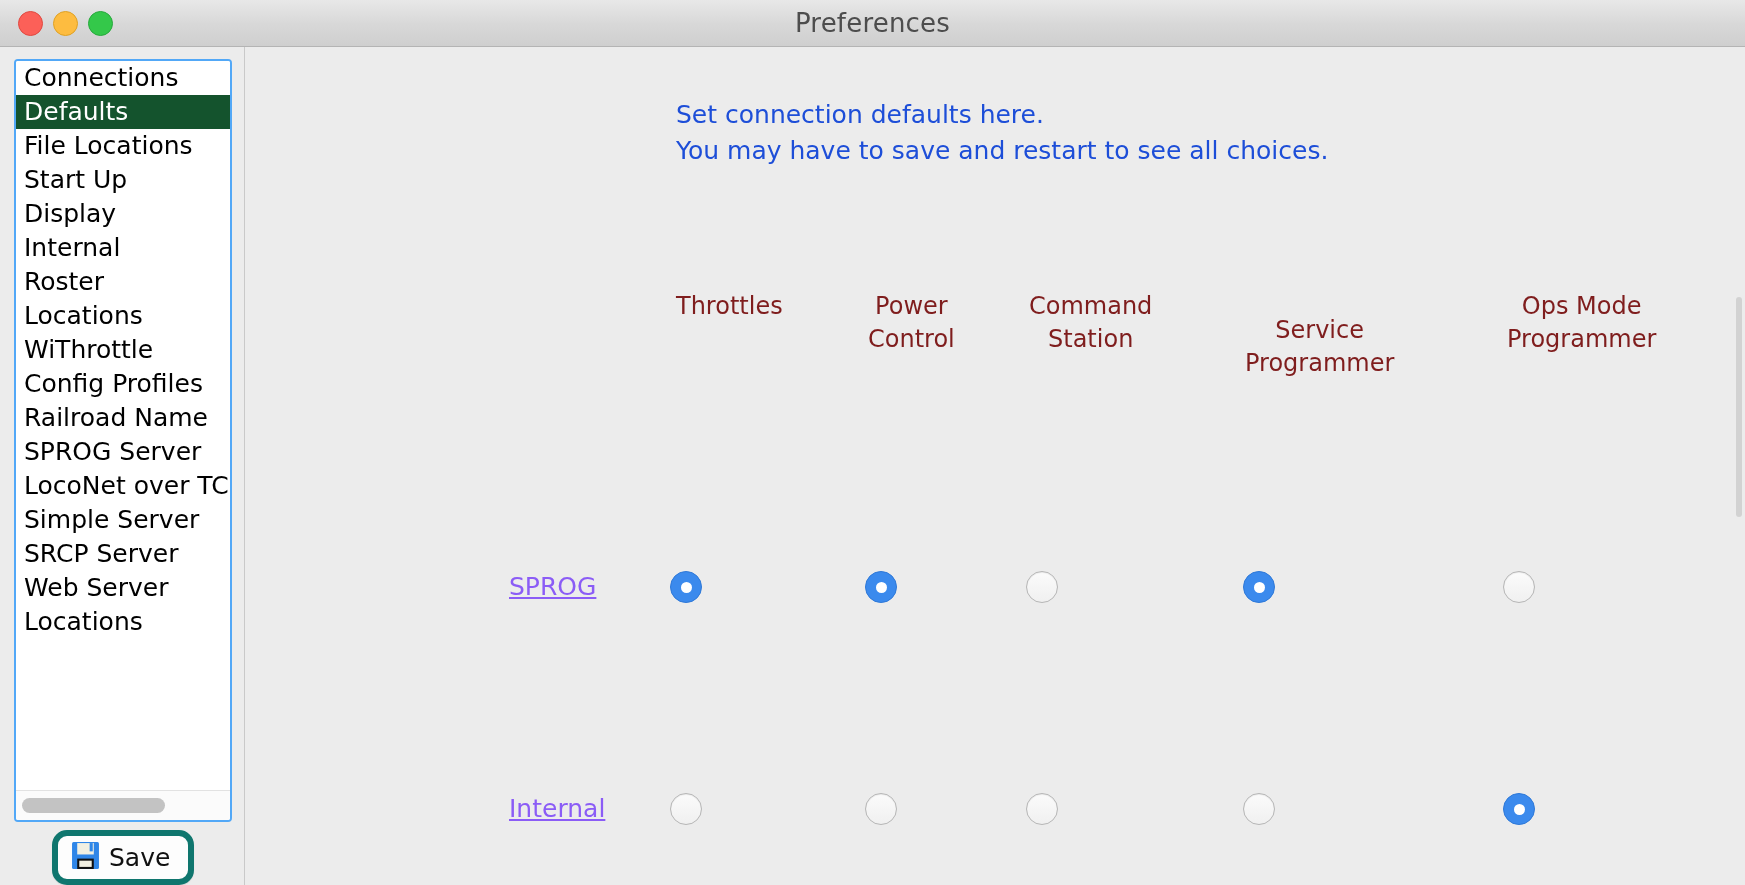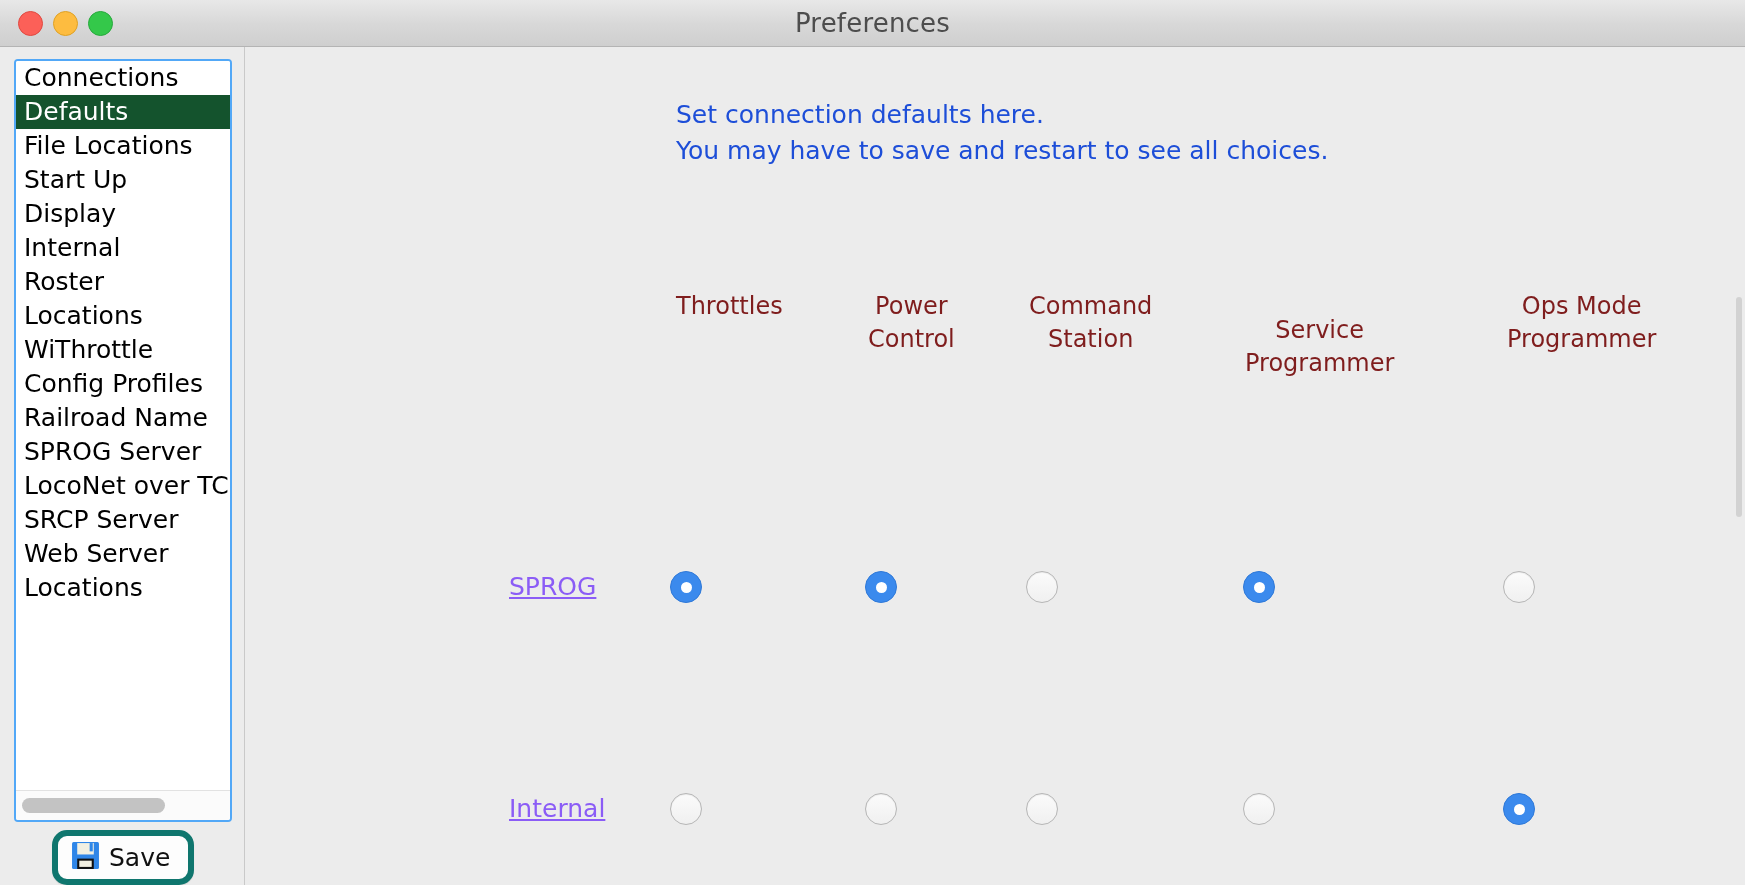--- a/index.html
+++ b/index.html
@@ -287,20 +287,21 @@
             <li class="">Start Up</li>
             <li class="">Display</li>
             <li class="">Internal</li>
             <li class="">Roster</li>
             <li class="">Locations</li>
             <li class="">WiThrottle</li>
             <li class="">Config Profiles</li>
             <li class="">Railroad Name</li>
             <li class="">SPROG Server</li>
             <li class="">LocoNet over TCP</li>
+            <li class="">Simple Server</li>
             <li class="">SRCP Server</li>
             <li class="">Web Server</li>
             <li class="">Locations</li>
           </ul>
         <div class="hscroll-track">
           <div class="hscroll-thumb"></div>
         </div>
       </div>
 
       <div class="save-row">

